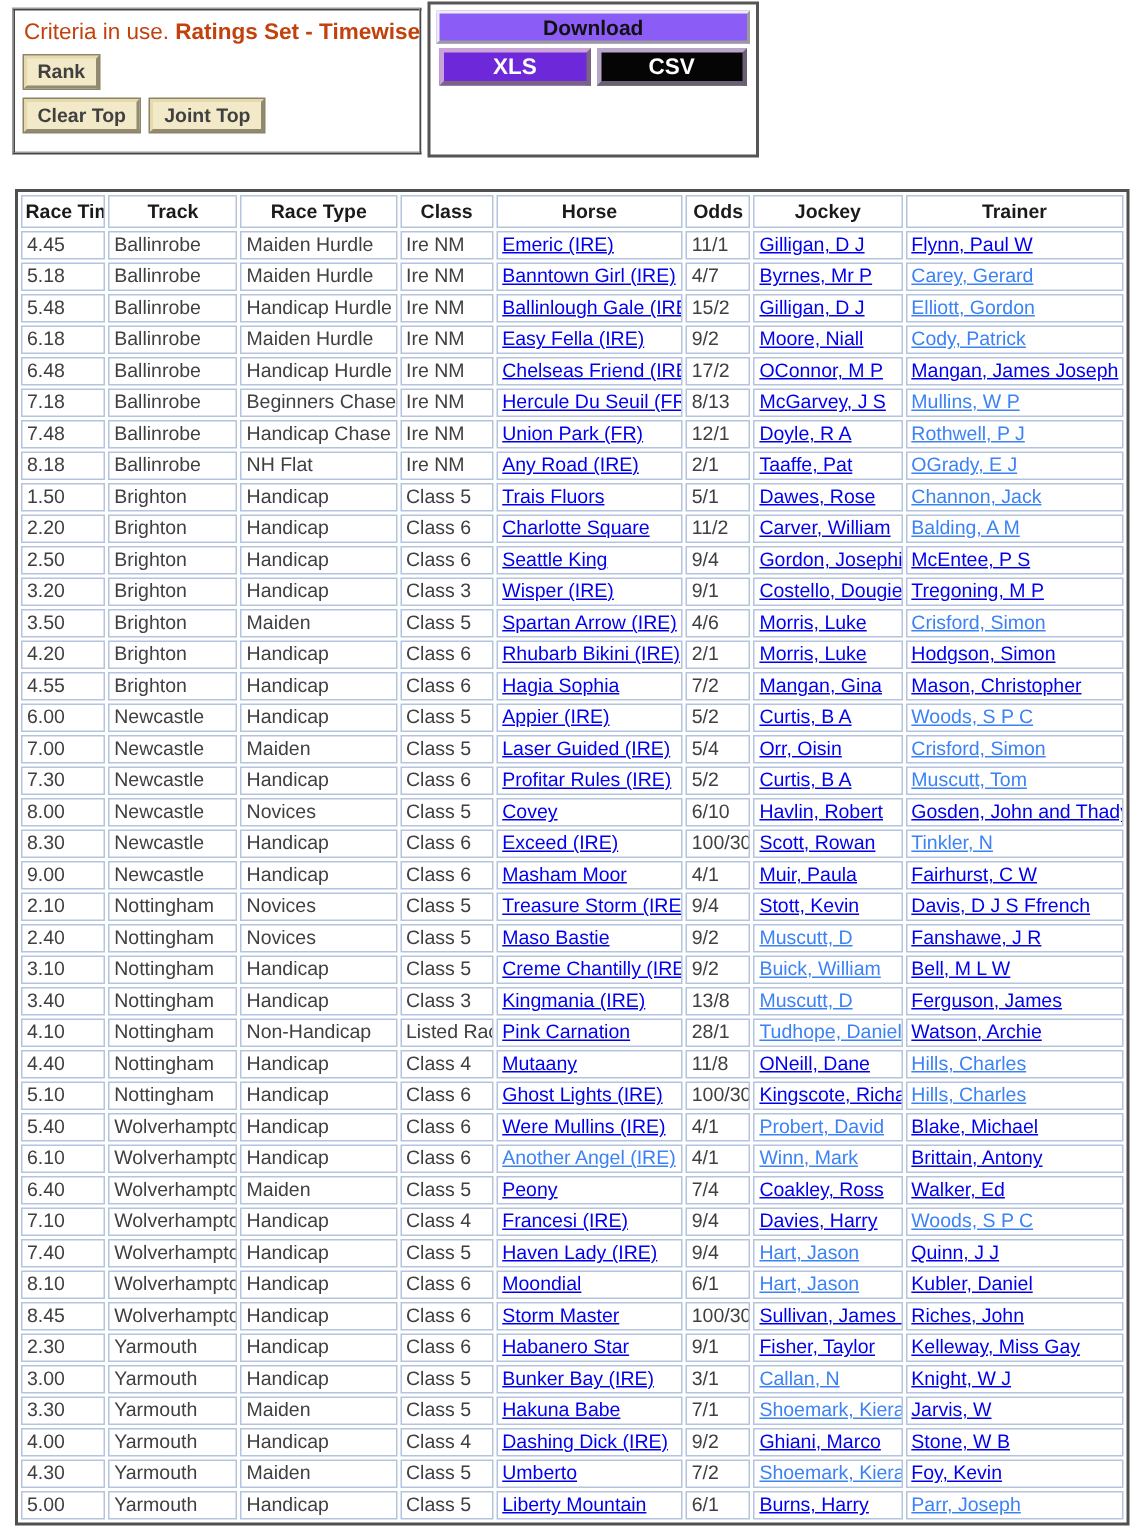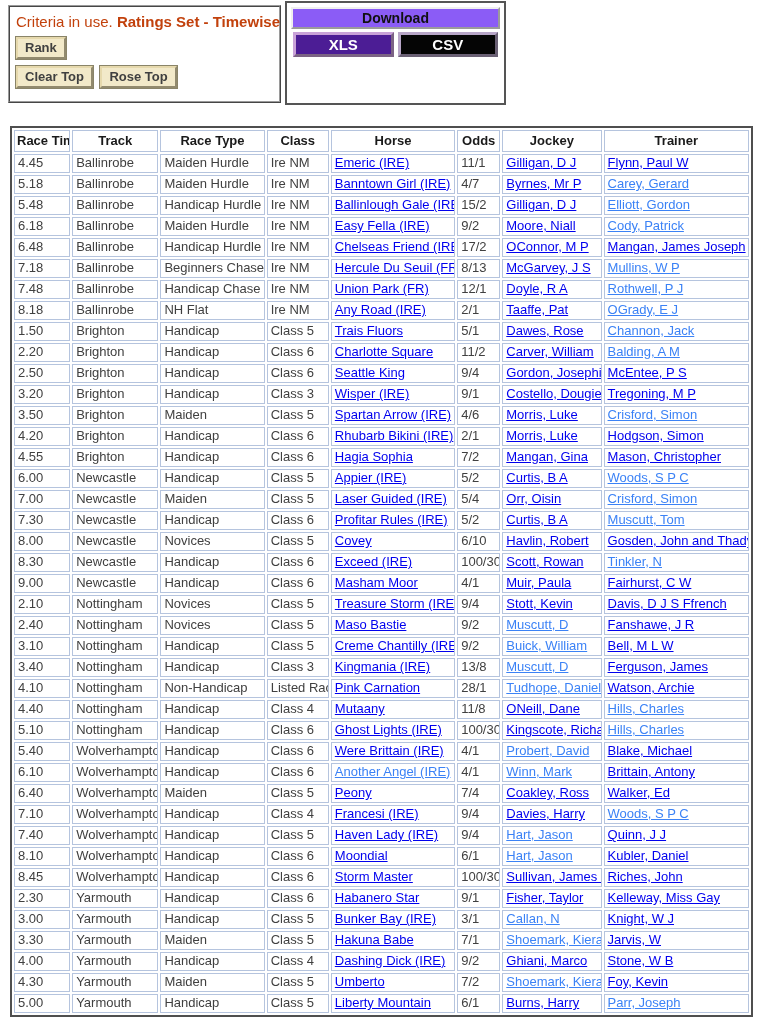--- a/index.html
+++ b/index.html
@@ -31,21 +31,21 @@
     border:2px outset #efefef;
     font-size:14px;font-weight:bold;color:#111;text-align:center;line-height:18px;
   }
   .dl-buttons{display:flex;margin-top:3px;}
   .dl-btn{
     box-sizing:border-box;flex:1;height:25px;margin:0 2px;
     font-family:"Liberation Sans", sans-serif;
     font-size:15px;font-weight:bold;color:#fff;text-align:center;
     border:3px outset #c9a2d8;cursor:pointer;line-height:17px;padding:0;
   }
-  .dl-btn.xls{background:#4c1d95;}
+  .dl-btn.xls{background:#6d28d9;}
   .dl-btn.csv{background:#050505;border-color:#b8a6c8;}
   table.races{
     margin:21px 8px 0 10px;width:743px;table-layout:fixed;
     border-collapse:separate;border-spacing:2px;
     border:2px solid #4f4f4f;background:#fff;
   }
   table.races th, table.races td{
     border:1px solid #b5c4de;background:#fff;
     font-size:13px;line-height:14px;padding:1px 3px 2px 3px;
     overflow:hidden;white-space:nowrap;vertical-align:middle;
@@ -59,21 +59,21 @@
 <body>
 
 <div class="top-section">
   <div class="criteria-box">
     <div class="criteria-line"><span>Criteria in use. </span><b>Ratings Set - Timewise</b></div>
     <div class="rank-row">
       <button class="std-btn">Rank</button>
     </div>
     <div class="btn-row">
       <button class="std-btn">Clear Top</button>
-      <button class="std-btn">Rose Top</button>
+      <button class="std-btn">Joint Top</button>
     </div>
   </div>
   <div class="download-box">
     <div class="download-header">Download</div>
     <div class="dl-buttons">
       <button class="dl-btn xls">XLS</button>
       <button class="dl-btn csv">CSV</button>
     </div>
   </div>
 </div>
@@ -380,21 +380,21 @@
         <td><a>Ghost Lights (IRE)</a></td>
         <td>100/30</td>
         <td><a>Kingscote, Richard</a></td>
         <td><a class="visited">Hills, Charles</a></td>
       </tr>
       <tr>
         <td>5.40</td>
         <td>Wolverhampton</td>
         <td>Handicap</td>
         <td>Class 6</td>
-        <td><a>Were Brittain (IRE)</a></td>
+        <td><a>Were Mullins (IRE)</a></td>
         <td>4/1</td>
         <td><a class="visited">Probert, David</a></td>
         <td><a>Blake, Michael</a></td>
       </tr>
       <tr>
         <td>6.10</td>
         <td>Wolverhampton</td>
         <td>Handicap</td>
         <td>Class 6</td>
         <td><a class="visited">Another Angel (IRE)</a></td>

